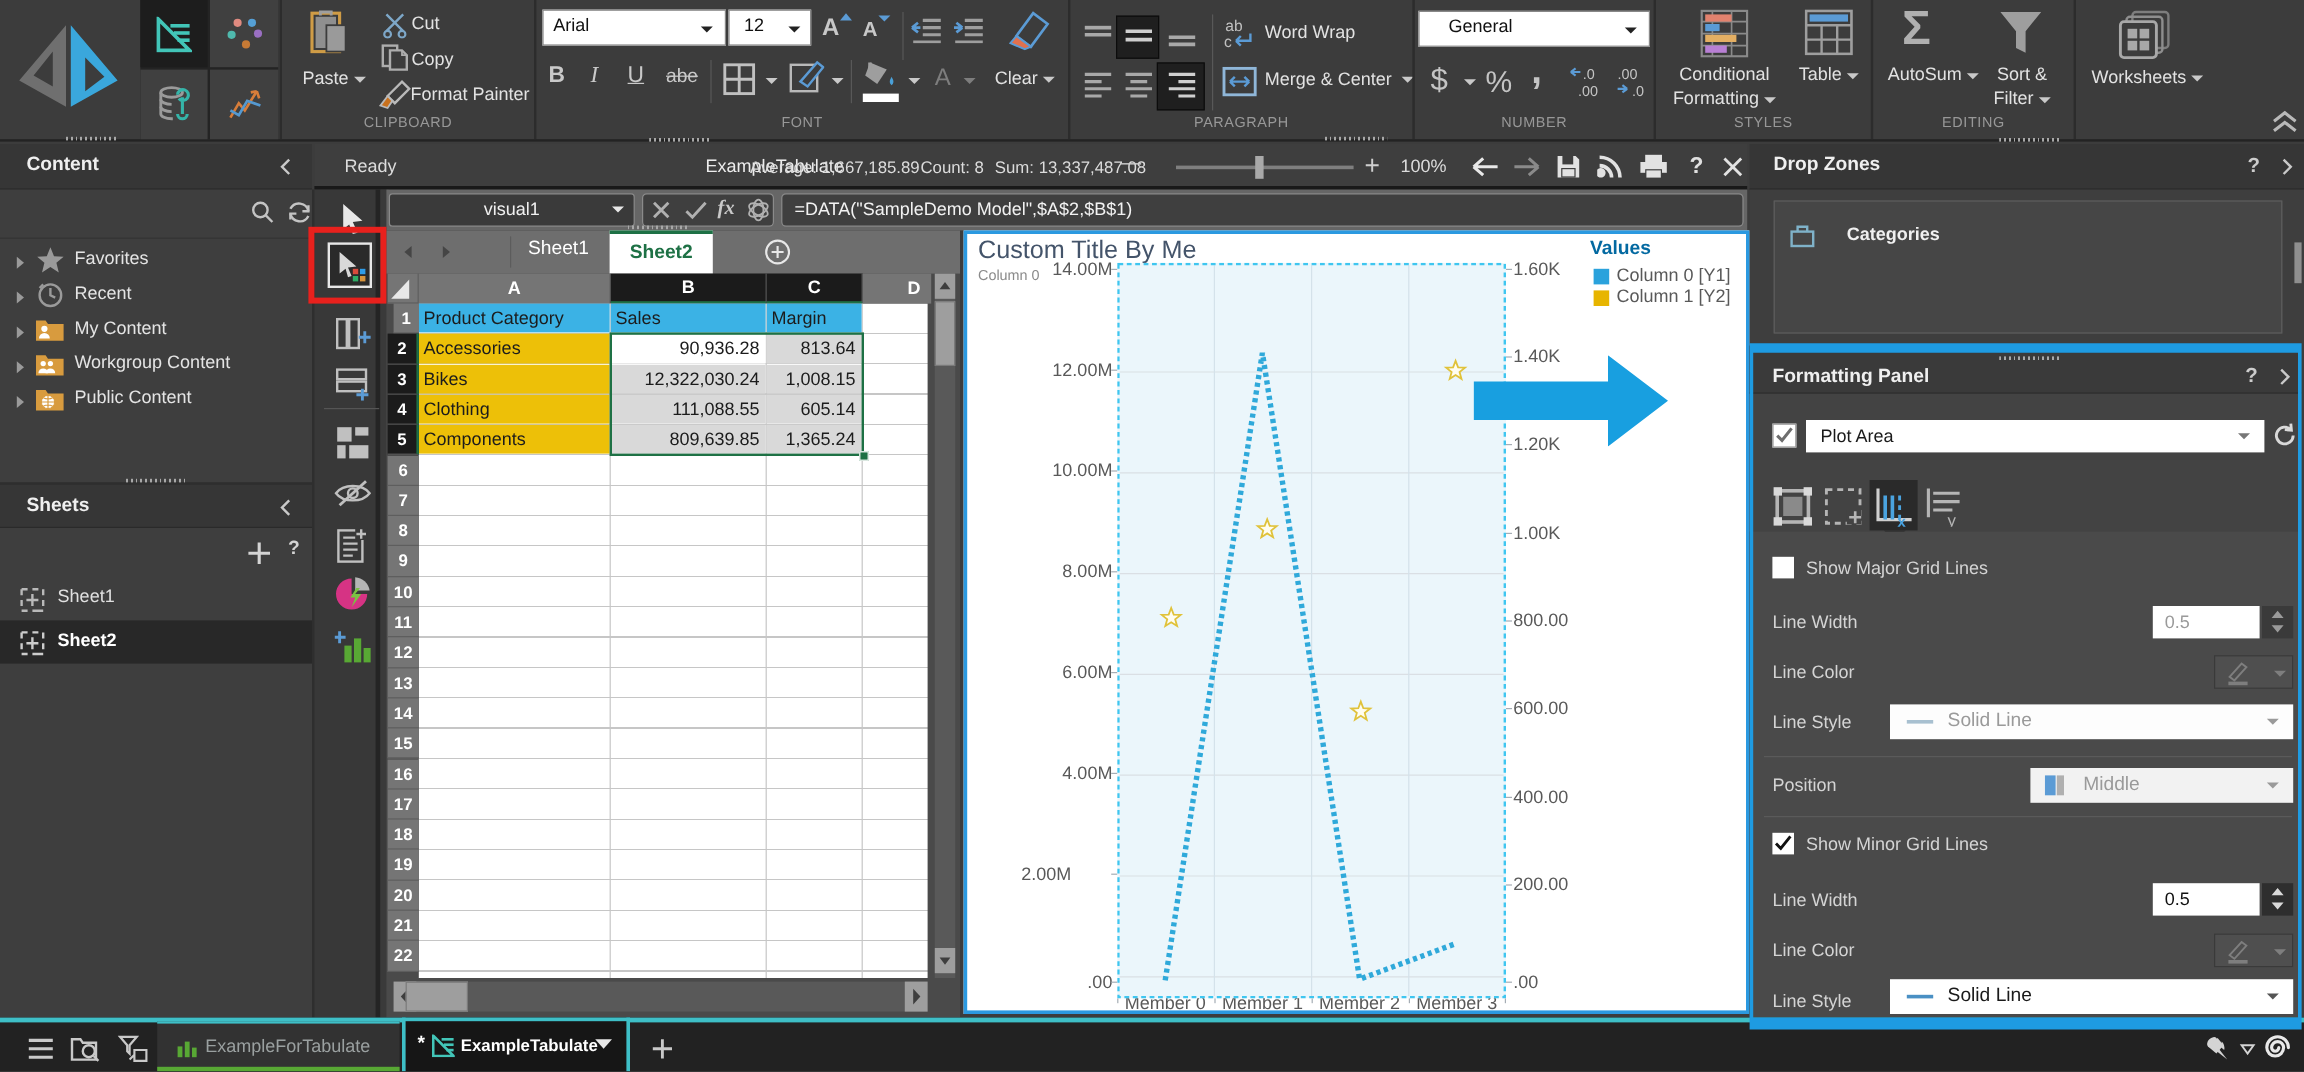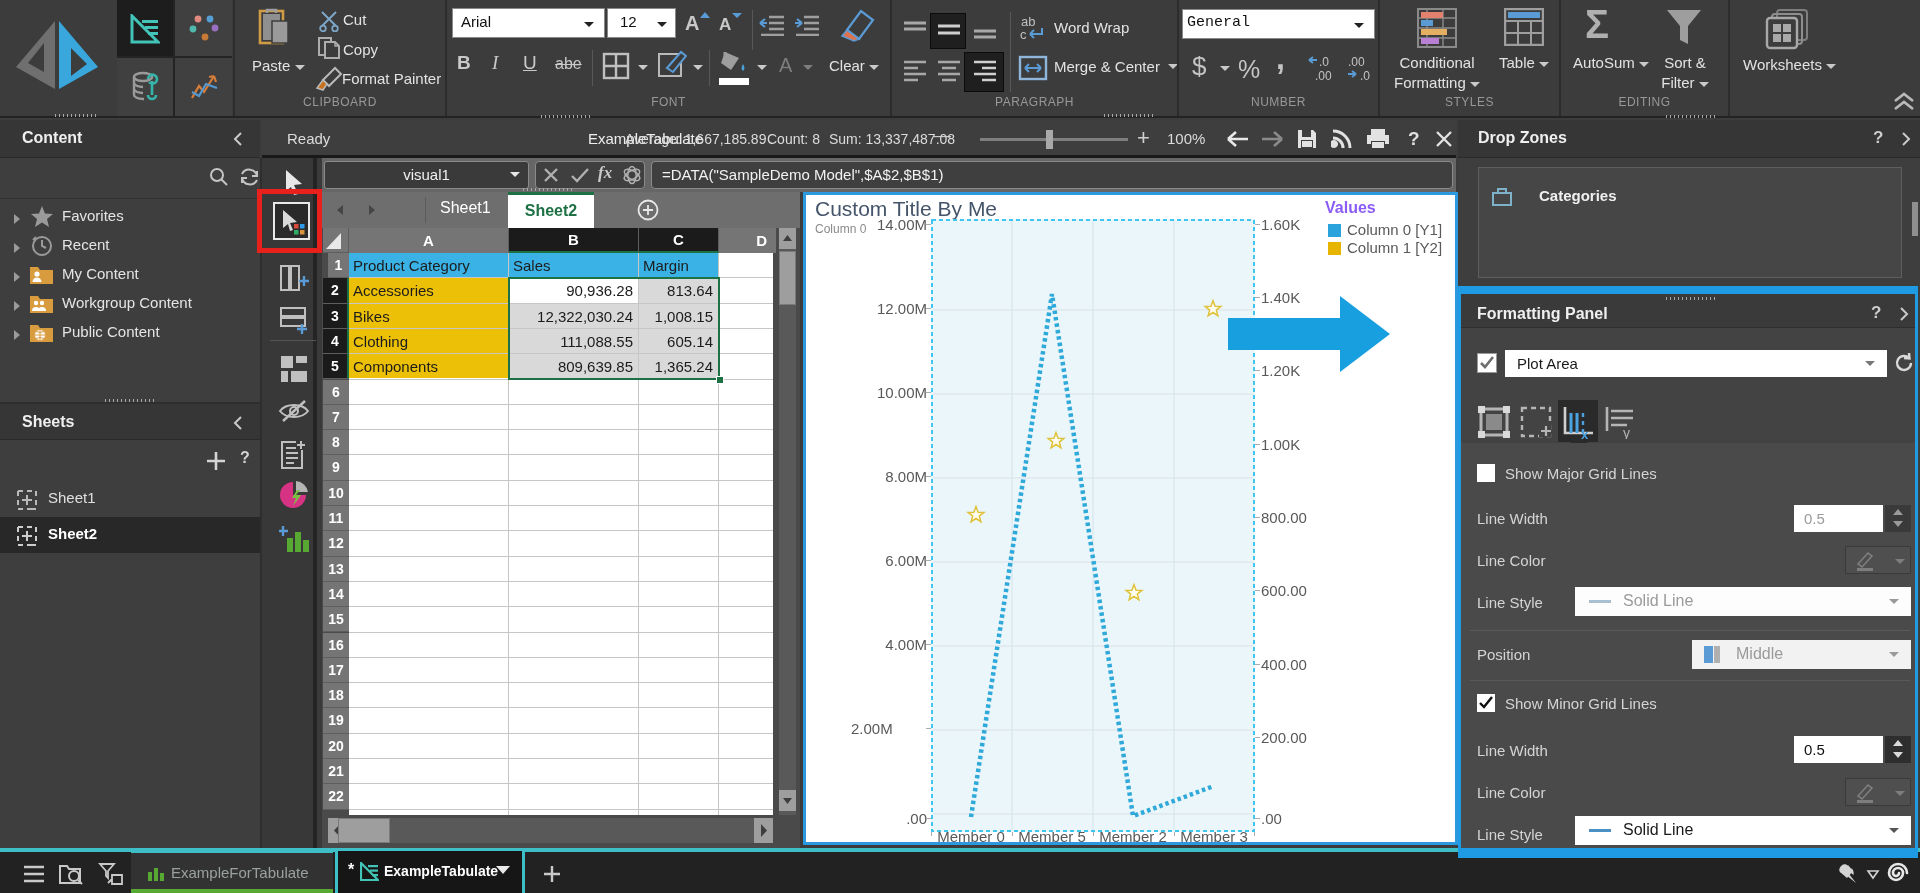--- a/index.html
+++ b/index.html
@@ -167,21 +167,21 @@
     <rect x="2" y="2" width="26" height="22" fill="none" stroke="#8fb6d8" stroke-width="2.4"></rect>
     <path d="M7 13 H23 M7 13 L11 9 M7 13 L11 17 M23 13 L19 9 M23 13 L19 17" stroke="#5b9bd5" stroke-width="2" fill="none"></path>
   </svg>
   <div class="abs rtxt" style="left:162px;top:58px;">Merge &amp; Center</div>
   <span class="dd abs" style="left:276px;top:64px;"></span>
   <div class="glabel">PARAGRAPH</div>
 </div>
 <div class="gsep" style="left:1177px;"></div>
 
 <div class="grp" style="left:1179px;width:199px;">
-  <div class="abs wbox" style="left:3px;top:9px;width:193px;height:30px;border:1px solid #888;padding:4px 4px;font-family:Liberation Mono, monospace;">General<span class="ddk" style="position:absolute;right:10px;top:13px;"></span></div>
+  <div class="abs wbox" style="left:3px;top:9px;width:193px;height:30px;border:1px solid #888;padding:4px 24px;">General<span class="ddk" style="position:absolute;right:10px;top:13px;"></span></div>
   <div class="abs" style="left:13px;top:51px;color:#c4c4c4;font-size:26px;">$</div>
   <span class="dd abs" style="left:41px;top:66px;"></span>
   <div class="abs" style="left:59px;top:55px;color:#c4c4c4;font-size:25px;">%</div>
   <div class="abs" style="left:97px;top:40px;color:#c4c4c4;font-size:32px;font-weight:bold;">,</div>
   <svg class="abs" style="left:128px;top:54px;" width="32" height="30" viewBox="0 0 32 30">
     <text x="12" y="12" fill="#c4c4c4" font-size="12" font-family="Liberation Sans">.0</text>
     <text x="8" y="26" fill="#c4c4c4" font-size="12" font-family="Liberation Sans">.00</text>
     <path d="M10 6 L2 6 M2 6 L6 3 M2 6 L6 9" stroke="#5b9bd5" stroke-width="1.8" fill="none"></path>
   </svg>
   <svg class="abs" style="left:167px;top:54px;" width="34" height="30" viewBox="0 0 34 30">
@@ -558,21 +558,21 @@
 <div style="position:absolute;left:455px;top:21px;width:76px;text-align:left;font-size:15px;color:#595959;">1.60K</div>
 <div style="position:absolute;left:455px;top:94px;width:76px;text-align:left;font-size:15px;color:#595959;">1.40K</div>
 <div style="position:absolute;left:455px;top:167px;width:76px;text-align:left;font-size:15px;color:#595959;">1.20K</div>
 <div style="position:absolute;left:455px;top:241px;width:76px;text-align:left;font-size:15px;color:#595959;">1.00K</div>
 <div style="position:absolute;left:455px;top:314px;width:76px;text-align:left;font-size:15px;color:#595959;">800.00</div>
 <div style="position:absolute;left:455px;top:387px;width:76px;text-align:left;font-size:15px;color:#595959;">600.00</div>
 <div style="position:absolute;left:455px;top:461px;width:76px;text-align:left;font-size:15px;color:#595959;">400.00</div>
 <div style="position:absolute;left:455px;top:534px;width:76px;text-align:left;font-size:15px;color:#595959;">200.00</div>
 <div style="position:absolute;left:455px;top:615px;width:76px;text-align:left;font-size:15px;color:#595959;">.00</div>
 <div style="position:absolute;left:120px;top:633px;width:90px;text-align:center;font-size:15px;color:#595959;">Member 0</div>
-<div style="position:absolute;left:201px;top:633px;width:90px;text-align:center;font-size:15px;color:#595959;">Member 5</div>
+<div style="position:absolute;left:201px;top:633px;width:90px;text-align:center;font-size:15px;color:#595959;">Member 1</div>
 <div style="position:absolute;left:282px;top:633px;width:90px;text-align:center;font-size:15px;color:#595959;">Member 2</div>
 <div style="position:absolute;left:363px;top:633px;width:90px;text-align:center;font-size:15px;color:#595959;">Member 3</div>
 
   <svg style="position:absolute;left:125px;top:24px;" width="324" height="613" viewBox="0 0 324 613">
     <rect x="0" y="0" width="324" height="613" fill="#ebf6fb"></rect>
     <line x1="2" y1="91" x2="322" y2="91" stroke="#dadfe4" stroke-width="1"></line>
         <line x1="2" y1="175" x2="322" y2="175" stroke="#dadfe4" stroke-width="1"></line>
         <line x1="2" y1="259" x2="322" y2="259" stroke="#dadfe4" stroke-width="1"></line>
         <line x1="2" y1="343" x2="322" y2="343" stroke="#dadfe4" stroke-width="1"></line>
         <line x1="2" y1="427" x2="322" y2="427" stroke="#dadfe4" stroke-width="1"></line>
@@ -604,21 +604,21 @@
       <div style="position:absolute;left:449px;top:322px;width:5px;height:1px;background:#a5adb5;"></div>
       <div style="position:absolute;left:449px;top:395px;width:5px;height:1px;background:#a5adb5;"></div>
       <div style="position:absolute;left:449px;top:469px;width:5px;height:1px;background:#a5adb5;"></div>
       <div style="position:absolute;left:449px;top:542px;width:5px;height:1px;background:#a5adb5;"></div>
       <div style="position:absolute;left:449px;top:623px;width:5px;height:1px;background:#a5adb5;"></div>
       <div style="position:absolute;left:125px;top:637px;width:1px;height:4px;background:#a5adb5;"></div>
       <div style="position:absolute;left:206px;top:637px;width:1px;height:4px;background:#a5adb5;"></div>
       <div style="position:absolute;left:287px;top:637px;width:1px;height:4px;background:#a5adb5;"></div>
       <div style="position:absolute;left:368px;top:637px;width:1px;height:4px;background:#a5adb5;"></div>
       <div style="position:absolute;left:448px;top:637px;width:1px;height:4px;background:#a5adb5;"></div>
-  <div style="position:absolute;left:519px;top:4px;font-size:16px;color:#8b5cf6;font-weight:bold;text-align:center;">Values</div>
+  <div style="position:absolute;left:519px;top:4px;font-size:16px;color:#0369a1;font-weight:bold;text-align:center;">Values</div>
   <div style="position:absolute;left:522px;top:29px;width:13px;height:13px;background:#2aa2dc;"></div>
   <div style="position:absolute;left:541px;top:26px;font-size:15px;color:#595959;">Column 0 [Y1]</div>
   <div style="position:absolute;left:522px;top:47px;width:13px;height:13px;background:#e7b500;"></div>
   <div style="position:absolute;left:541px;top:44px;font-size:15px;color:#595959;">Column 1 [Y2]</div>
 </div>
 
 <div class="abs" style="left:1458px;top:158px;width:462px;height:690px;background:#3e3e3e;">
   <div style="position:absolute;left:20px;top:9px;width:424px;height:111px;background:#464646;border:1px solid #5e5e5e;">
     <svg style="position:absolute;left:12px;top:18px;" width="22" height="22" viewBox="0 0 22 22">
           <rect x="2" y="7" width="18" height="12" fill="none" stroke="#7fb2c9" stroke-width="2"></rect>

